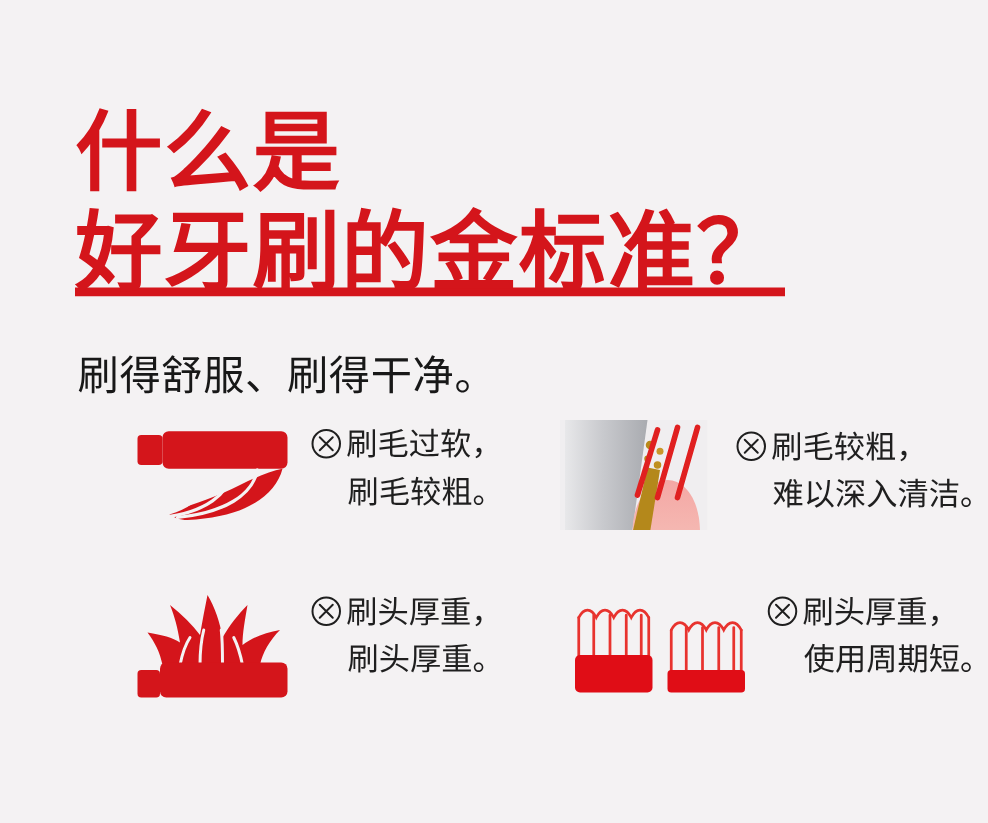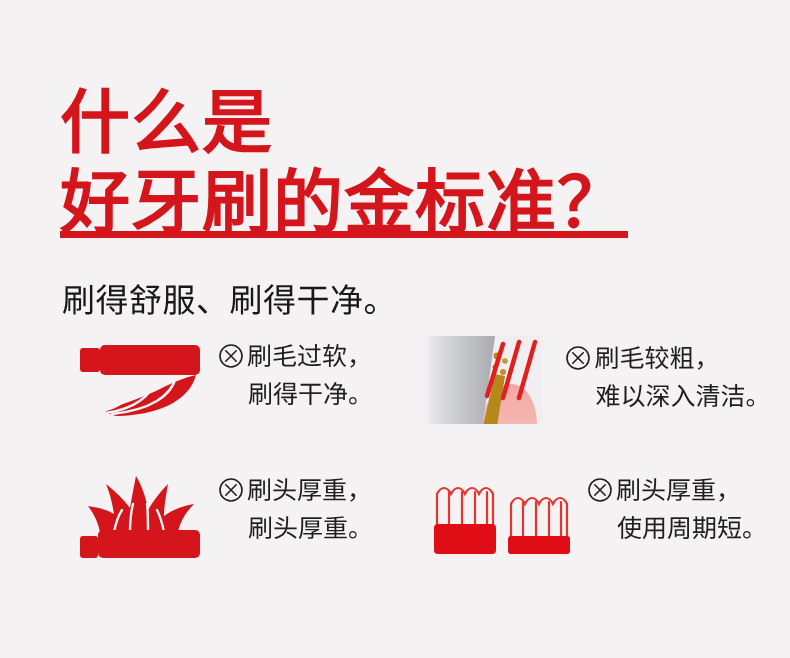--- a/index.html
+++ b/index.html
@@ -72,21 +72,21 @@
     grid-template-rows: 130px 130px;
     column-gap: 0;
     row-gap: 0;
     padding-left: 48px;
     box-sizing: border-box;
   }
 
   .feature {
     display: flex;
     align-items: flex-start;
-    justify-content: center;
+    justify-content: flex-end;
   }
 
   .feature-icon {
     width: 132px;
     height: 92px;
     flex: 0 0 132px;
     position: relative;
     margin-top: 2px;
   }
   .feature-icon svg {
@@ -161,21 +161,21 @@
       </div>
       <div class="feature-text">
         <span class="ft-line ft-line1">
           <span class="x-mark">
             <svg viewBox="0 0 26 26" xmlns="http://www.w3.org/2000/svg">
               <circle cx="13" cy="13" r="11" fill="none" stroke="#1f1f1f" stroke-width="1.6"></circle>
               <path d="M7.8 7.8 L18.2 18.2 M18.2 7.8 L7.8 18.2" stroke="#1f1f1f" stroke-width="1.6" stroke-linecap="round"></path>
             </svg>
           </span><span>刷毛过软，</span>
         </span>
-        <span class="ft-line ft-line2">刷得干净。</span>
+        <span class="ft-line ft-line2">刷毛较粗。</span>
       </div>
     </div>
 
     <div class="feature item2 row1">
       <div class="feature-icon">
         <svg viewBox="0 0 132 92" xmlns="http://www.w3.org/2000/svg">
           <defs>
             <linearGradient id="toothGrad" x1="0" y1="0" x2="1" y2="0">
               <stop offset="0%" stop-color="#e8e8ea"></stop>
               <stop offset="45%" stop-color="#c9cace"></stop>

